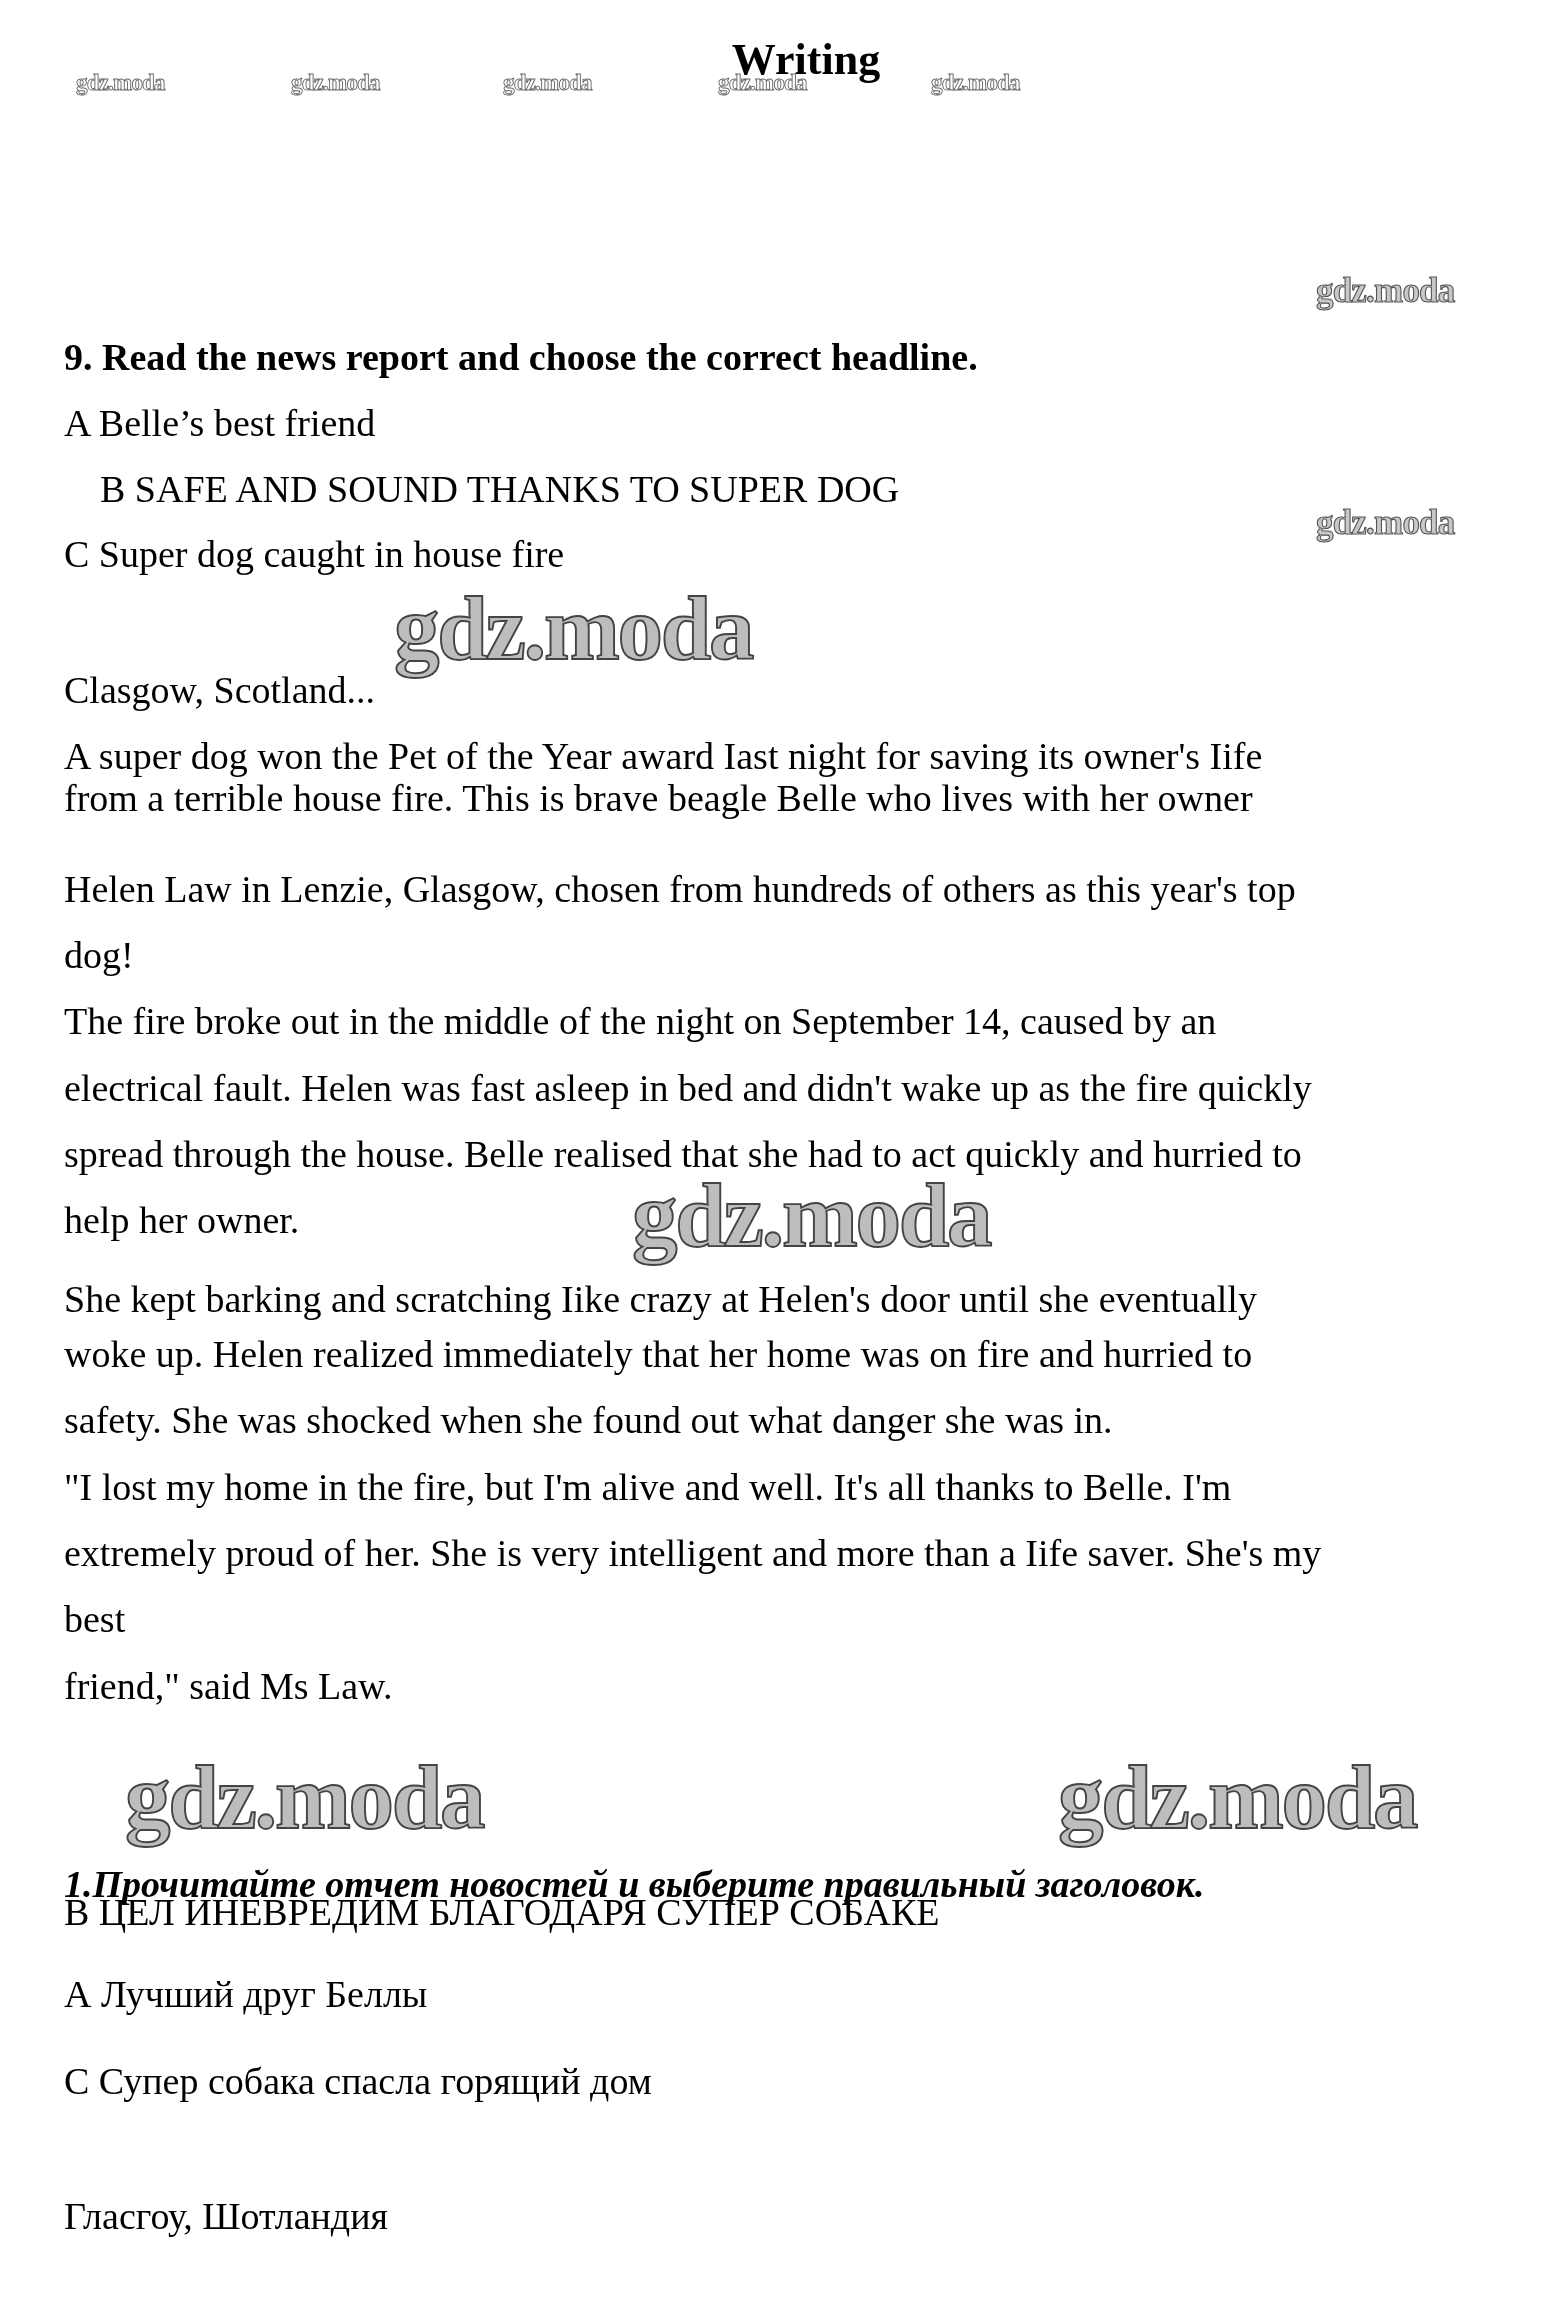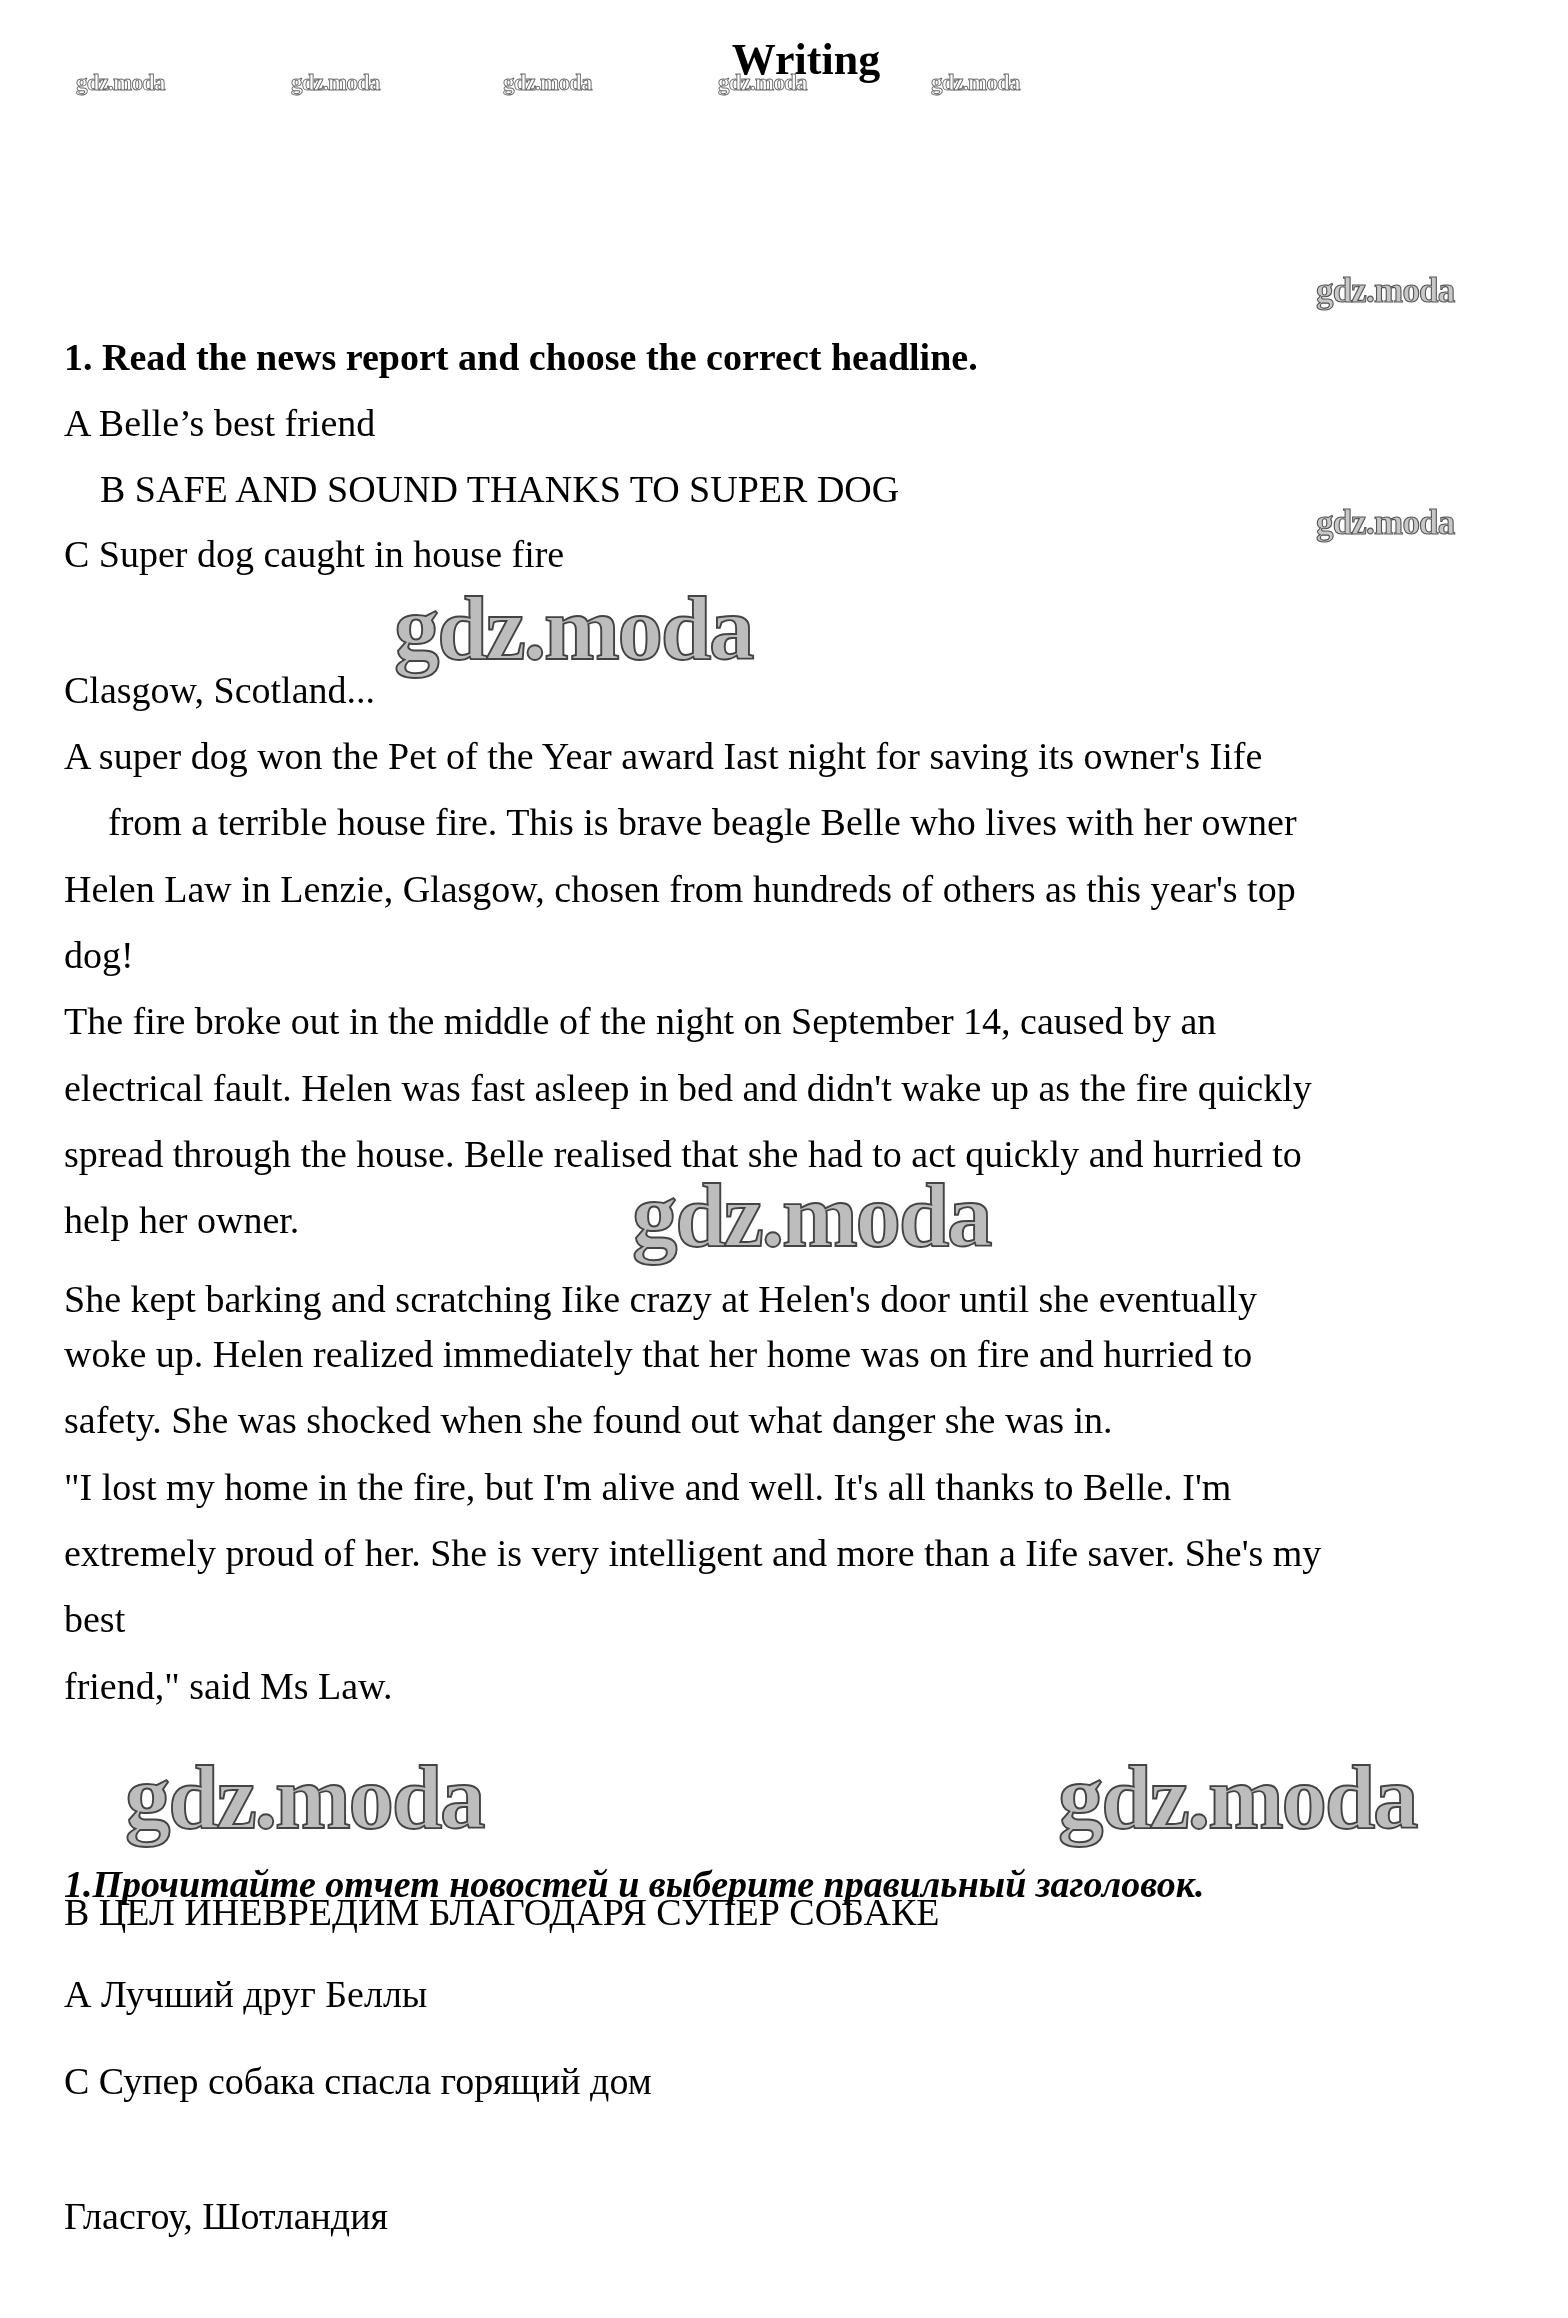--- a/index.html
+++ b/index.html
@@ -30,28 +30,28 @@
 
 <div class="wm-mid" style="left:1316px; top:271px;">gdz.moda</div>
 <div class="wm-mid" style="left:1316px; top:503px;">gdz.moda</div>
 
 <div class="wm-big" style="left:394px;  top:583px;">gdz.moda</div>
 <div class="wm-big" style="left:632px;  top:1170px;">gdz.moda</div>
 <div class="wm-big" style="left:125px;  top:1752px;">gdz.moda</div>
 <div class="wm-big" style="left:1058px; top:1752px;">gdz.moda</div>
 
 <div class="content">
-  <div class="line bold" style="top:335px;">1. Read the news report and choose the correct headline.</div>
+  <div class="line bold" style="top:335px;">9. Read the news report and choose the correct headline.</div>
   <div class="line" style="top:401px;font-family:Liberation Serif, serif;">A Belle’s best friend</div>
   <div class="line" style="top:467px;margin-left:36px;">B SAFE AND SOUND THANKS TO SUPER DOG</div>
   <div class="line" style="top:532px;text-align:right;">C Super dog caught in house fire</div>
   <div class="line" style="top:668px;">Clasgow, Scotland...</div>
 
   <div class="line" style="top:734px;">A super dog won the Pet of the Year award Iast night for saving its owner's Iife</div>
-  <div class="line" style="top:800px;margin-left:44px;">from a terrible house fire. This is brave beagle Belle who lives with her owner</div>
+  <div class="line" style="top:776px;">from a terrible house fire. This is brave beagle Belle who lives with her owner</div>
   <div class="line" style="top:867px;">Helen Law in Lenzie, Glasgow, chosen from hundreds of others as this year's top</div>
   <div class="line" style="top:933px;">dog!</div>
   <div class="line" style="top:999px;">The fire broke out in the middle of the night on September 14, caused by an</div>
   <div class="line" style="top:1066px;">electrical fault. Helen was fast asleep in bed and didn't wake up as the fire quickly</div>
   <div class="line" style="top:1132px;">spread through the house. Belle realised that she had to act quickly and hurried to</div>
   <div class="line" style="top:1198px;">help her owner.</div>
   <div class="line" style="top:1265px;margin-top:12px;">She kept barking and scratching Iike crazy at Helen's door until she eventually</div>
   <div class="line" style="top:1332px;">woke up. Helen realized immediately that her home was on fire and hurried to</div>
   <div class="line" style="top:1398px;">safety. She was shocked when she found out what danger she was in.</div>
   <div class="line" style="top:1465px;">"I lost my home in the fire, but I'm alive and well. It's all thanks to Belle. I'm</div>

